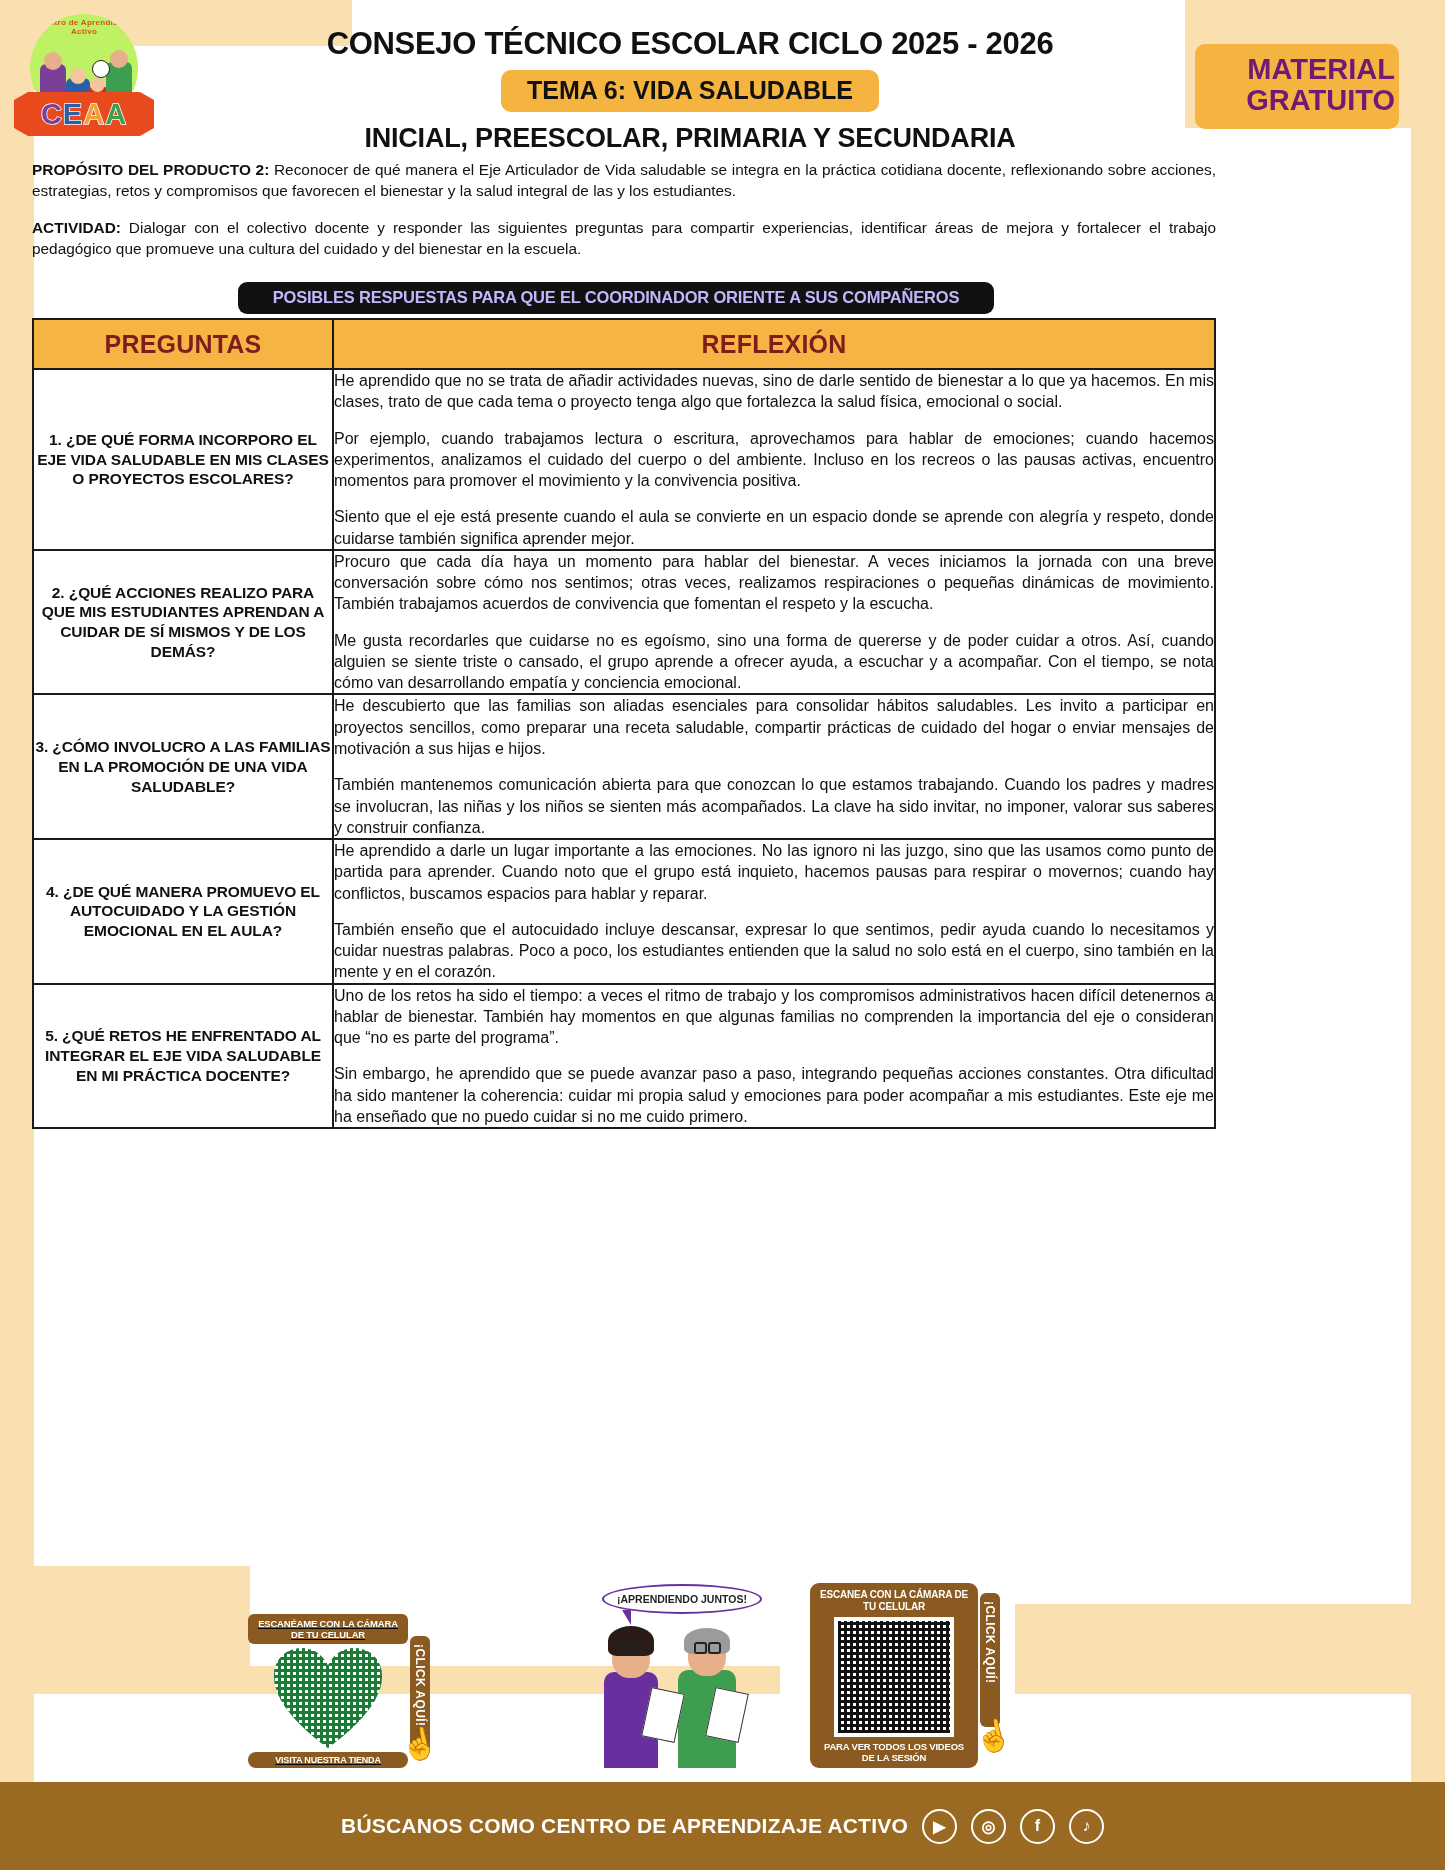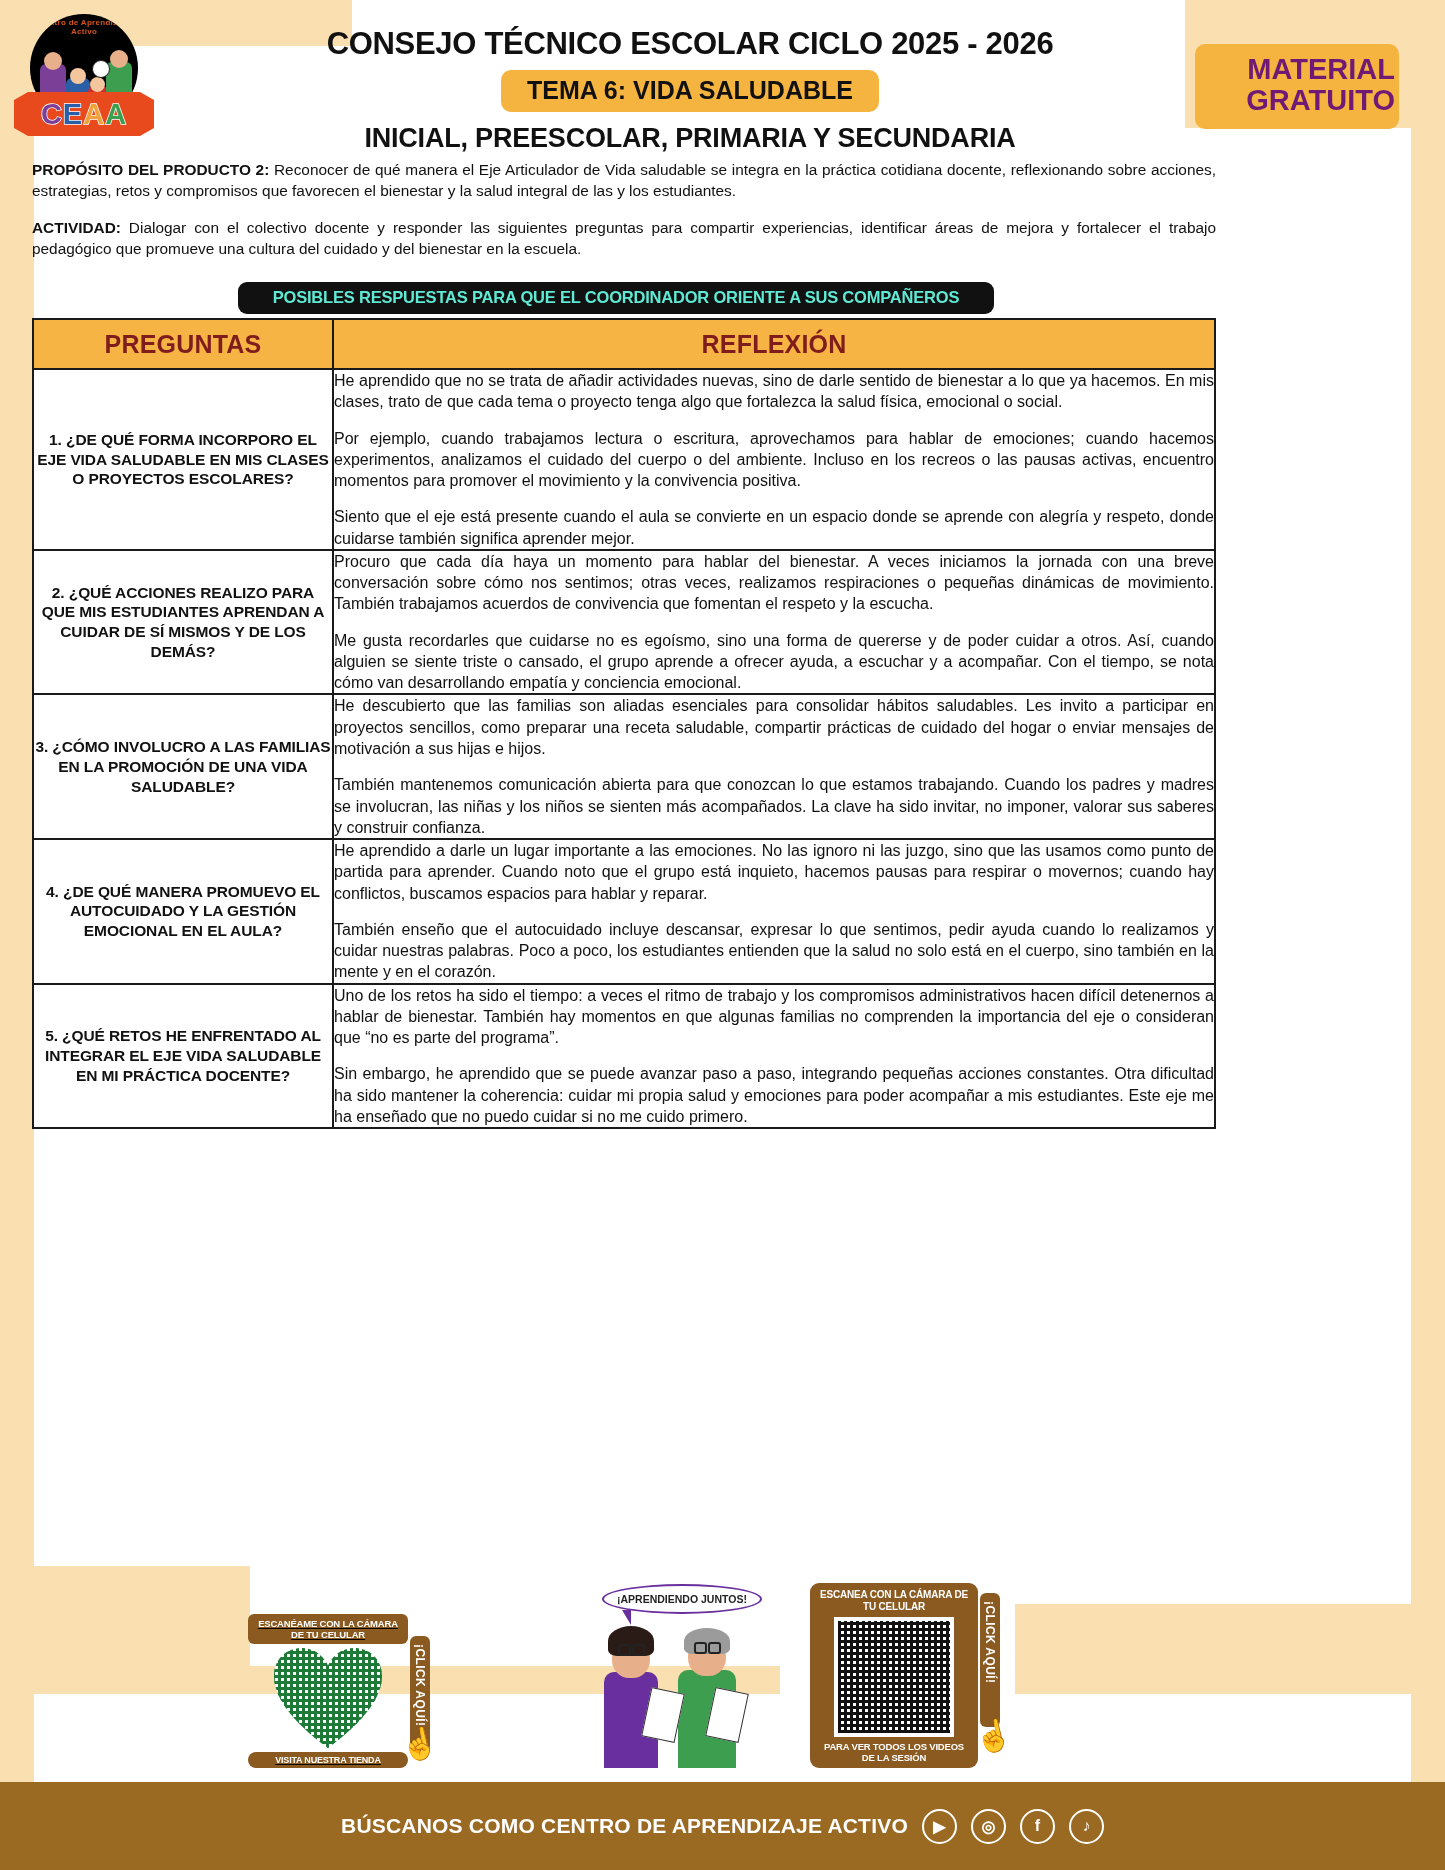--- a/index.html
+++ b/index.html
@@ -81,21 +81,21 @@
     position: absolute;
     left: 14px; top: 14px;
     width: 140px; height: 128px;
     z-index: 6;
   }
   .logo-circle {
     position: absolute;
     left: 16px; top: 0;
     width: 108px; height: 108px;
     border-radius: 50%;
-    background: #000000;
+    background: #bef264;
     overflow: hidden;
   }
   .logo-arc-text {
     position: absolute;
     left: 0; top: 4px;
     width: 108px; height: 50px;
     font-size: 8px;
     font-weight: bold;
     color: #d4541d;
     text-align: center;
@@ -201,21 +201,21 @@
   .intro b { font-weight: bold; }
   #intro-purpose { top: 160px; }
   #intro-activity { top: 218px; }
 
   
   .banner {
     position: absolute;
     left: 238px; top: 282px;
     width: 740px;
     background: #111;
-    color: #5eead4;
+    color: #c4b5fd;
     border-radius: 9px;
     text-align: center;
     font-size: 16.5px;
     font-weight: bold;
     padding: 6px 8px 7px;
     letter-spacing: -.2px;
   }
 
   
   .tbl {
@@ -494,21 +494,21 @@
           <td class="q-cell">3. ¿CÓMO INVOLUCRO A LAS FAMILIAS EN LA PROMOCIÓN DE UNA VIDA SALUDABLE?</td>
           <td class="r-cell">
             <p>He descubierto que las familias son aliadas esenciales para consolidar hábitos saludables. Les invito a participar en proyectos sencillos, como preparar una receta saludable, compartir prácticas de cuidado del hogar o enviar mensajes de motivación a sus hijas e hijos.</p>
             <p>También mantenemos comunicación abierta para que conozcan lo que estamos trabajando. Cuando los padres y madres se involucran, las niñas y los niños se sienten más acompañados. La clave ha sido invitar, no imponer, valorar sus saberes y construir confianza.</p>
           </td>
         </tr>
         <tr>
           <td class="q-cell">4. ¿DE QUÉ MANERA PROMUEVO EL AUTOCUIDADO Y LA GESTIÓN EMOCIONAL EN EL AULA?</td>
           <td class="r-cell">
             <p>He aprendido a darle un lugar importante a las emociones. No las ignoro ni las juzgo, sino que las usamos como punto de partida para aprender. Cuando noto que el grupo está inquieto, hacemos pausas para respirar o movernos; cuando hay conflictos, buscamos espacios para hablar y reparar.</p>
-            <p>También enseño que el autocuidado incluye descansar, expresar lo que sentimos, pedir ayuda cuando lo realizamos y cuidar nuestras palabras. Poco a poco, los estudiantes entienden que la salud no solo está en el cuerpo, sino también en la mente y en el corazón.</p>
+            <p>También enseño que el autocuidado incluye descansar, expresar lo que sentimos, pedir ayuda cuando lo necesitamos y cuidar nuestras palabras. Poco a poco, los estudiantes entienden que la salud no solo está en el cuerpo, sino también en la mente y en el corazón.</p>
           </td>
         </tr>
         <tr>
           <td class="q-cell">5. ¿QUÉ RETOS HE ENFRENTADO AL INTEGRAR EL EJE VIDA SALUDABLE EN MI PRÁCTICA DOCENTE?</td>
           <td class="r-cell">
             <p>Uno de los retos ha sido el tiempo: a veces el ritmo de trabajo y los compromisos administrativos hacen difícil detenernos a hablar de bienestar. También hay momentos en que algunas familias no comprenden la importancia del eje o consideran que “no es parte del programa”.</p>
             <p>Sin embargo, he aprendido que se puede avanzar paso a paso, integrando pequeñas acciones constantes. Otra dificultad ha sido mantener la coherencia: cuidar mi propia salud y emociones para poder acompañar a mis estudiantes. Este eje me ha enseñado que no puedo cuidar si no me cuido primero.</p>
           </td>
         </tr>
       </tbody>

